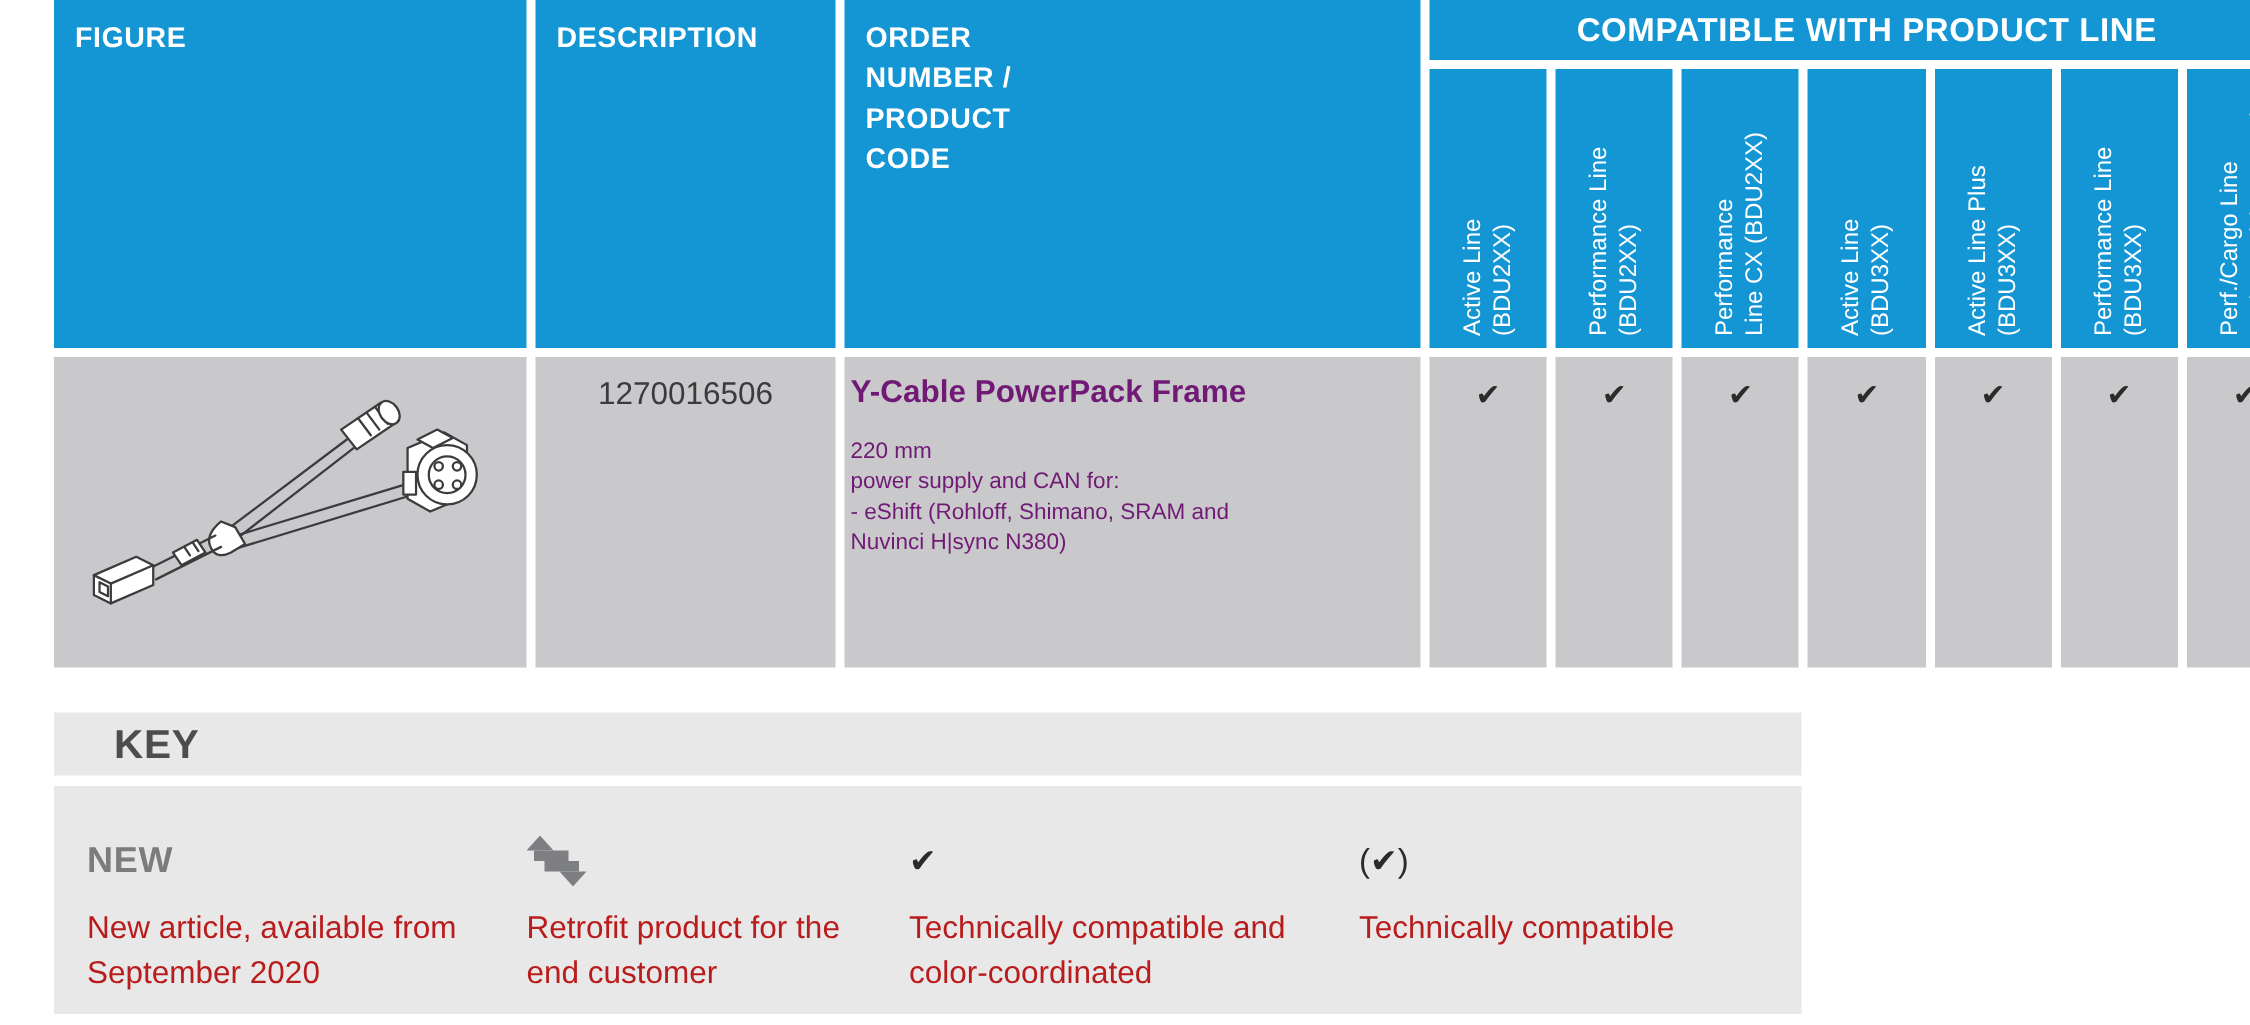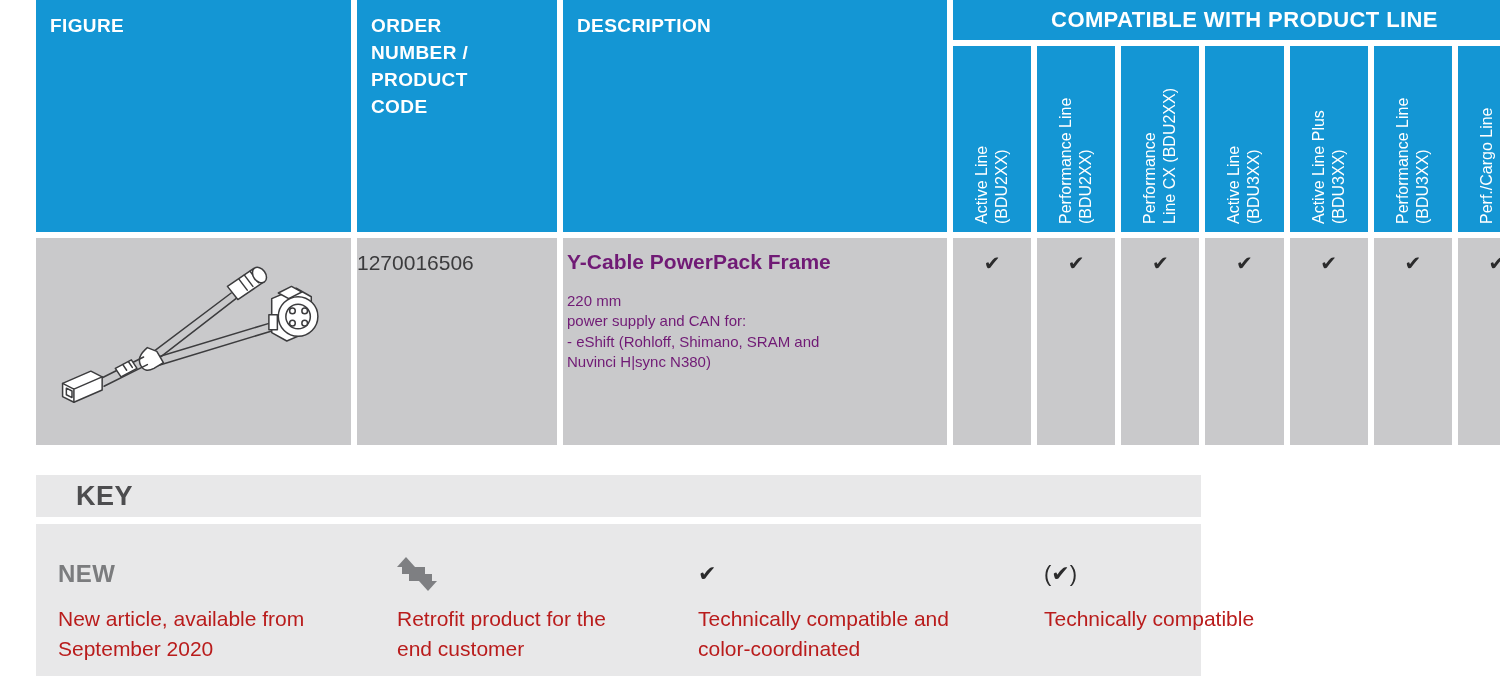--- a/index.html
+++ b/index.html
@@ -31,38 +31,38 @@
   .vcell { grid-row:2; position:relative; overflow:hidden; }
   .vlabel {
     position:absolute; left:50%; top:50%;
     transform:translate(-50%,-50%) rotate(-90deg);
     width:170px;
     font-size:16px; line-height:1.22; font-weight:normal;
     white-space:pre-line; text-align:left;
   }
 
   .figure-cell { grid-row:3; display:flex; align-items:center; justify-content:center; }
-  .order-cell { grid-row:3; text-align:left; padding-top:13px; color:#3B3B3D; font-size:21px; }
+  .order-cell { grid-row:3; text-align:center; padding-top:13px; color:#3B3B3D; font-size:21px; }
   .order-number { display:block; }
   .product-code { display:block; margin-top:20px; }
   .desc-cell { grid-row:3; padding:12px 4px; color:#701a75; }
   .desc-title { font-weight:bold; font-size:21px; }
   .desc-body { margin-top:17px; font-size:15px; line-height:1.36; white-space:pre-line; }
   .check-cell { grid-row:3; text-align:center; padding-top:13px; font-size:20px; color:#2B2B2C; }
 
   
   .key-section { width:1165px; margin-top:30px; }
   .key-header {
     height:42px; background:#E8E8E9;
     display:flex; align-items:center; padding-left:40px;
     font-weight:bold; font-size:27px; letter-spacing:0.5px; color:#4D4D4F;
   }
   .key-body {
     margin-top:7px; height:152px; background:#E8E8E9;
-    display:flex; padding:28px 0 0 22px;gap:46px;
+    display:flex; padding:28px 0 0 22px;
   }
   .key-item { flex:0 0 auto; }
   .key-item.i0 { width:293px; }
   .key-item.i1 { width:255px; }
   .key-item.i2 { width:300px; }
   .key-symbol { height:44px; display:flex; align-items:center; }
   .sym-new { font-weight:bold; font-size:24px; letter-spacing:0.5px; color:#7B7C7E; }
   .sym-check { font-size:22px; color:#2B2B2C; }
   .key-desc { margin-top:8px; font-size:21px; line-height:1.44; color:#b91c1c; }
   .key-item.i0 .key-desc { max-width:255px; }
@@ -72,25 +72,25 @@
   svg { display:block; }
 </style>
 </head>
 <body>
 
 <div class="page">
 
   <div class="ptable">
 
     <div class="cell-blue hdr-main">FIGURE</div>
+    <div class="cell-blue hdr-main">DESCRIPTION</div>
     <div class="cell-blue hdr-main">ORDER
 NUMBER /
 PRODUCT
 CODE</div>
-    <div class="cell-blue hdr-main">DESCRIPTION</div>
     <div class="cell-blue compat-band">COMPATIBLE WITH PRODUCT LINE</div>
 
     <div class="cell-blue vcell" style="grid-column:4">
       <div class="vlabel">Active Line
 (BDU2XX)</div>
     </div>
     <div class="cell-blue vcell" style="grid-column:5">
       <div class="vlabel">Performance Line
 (BDU2XX)</div>
     </div>

